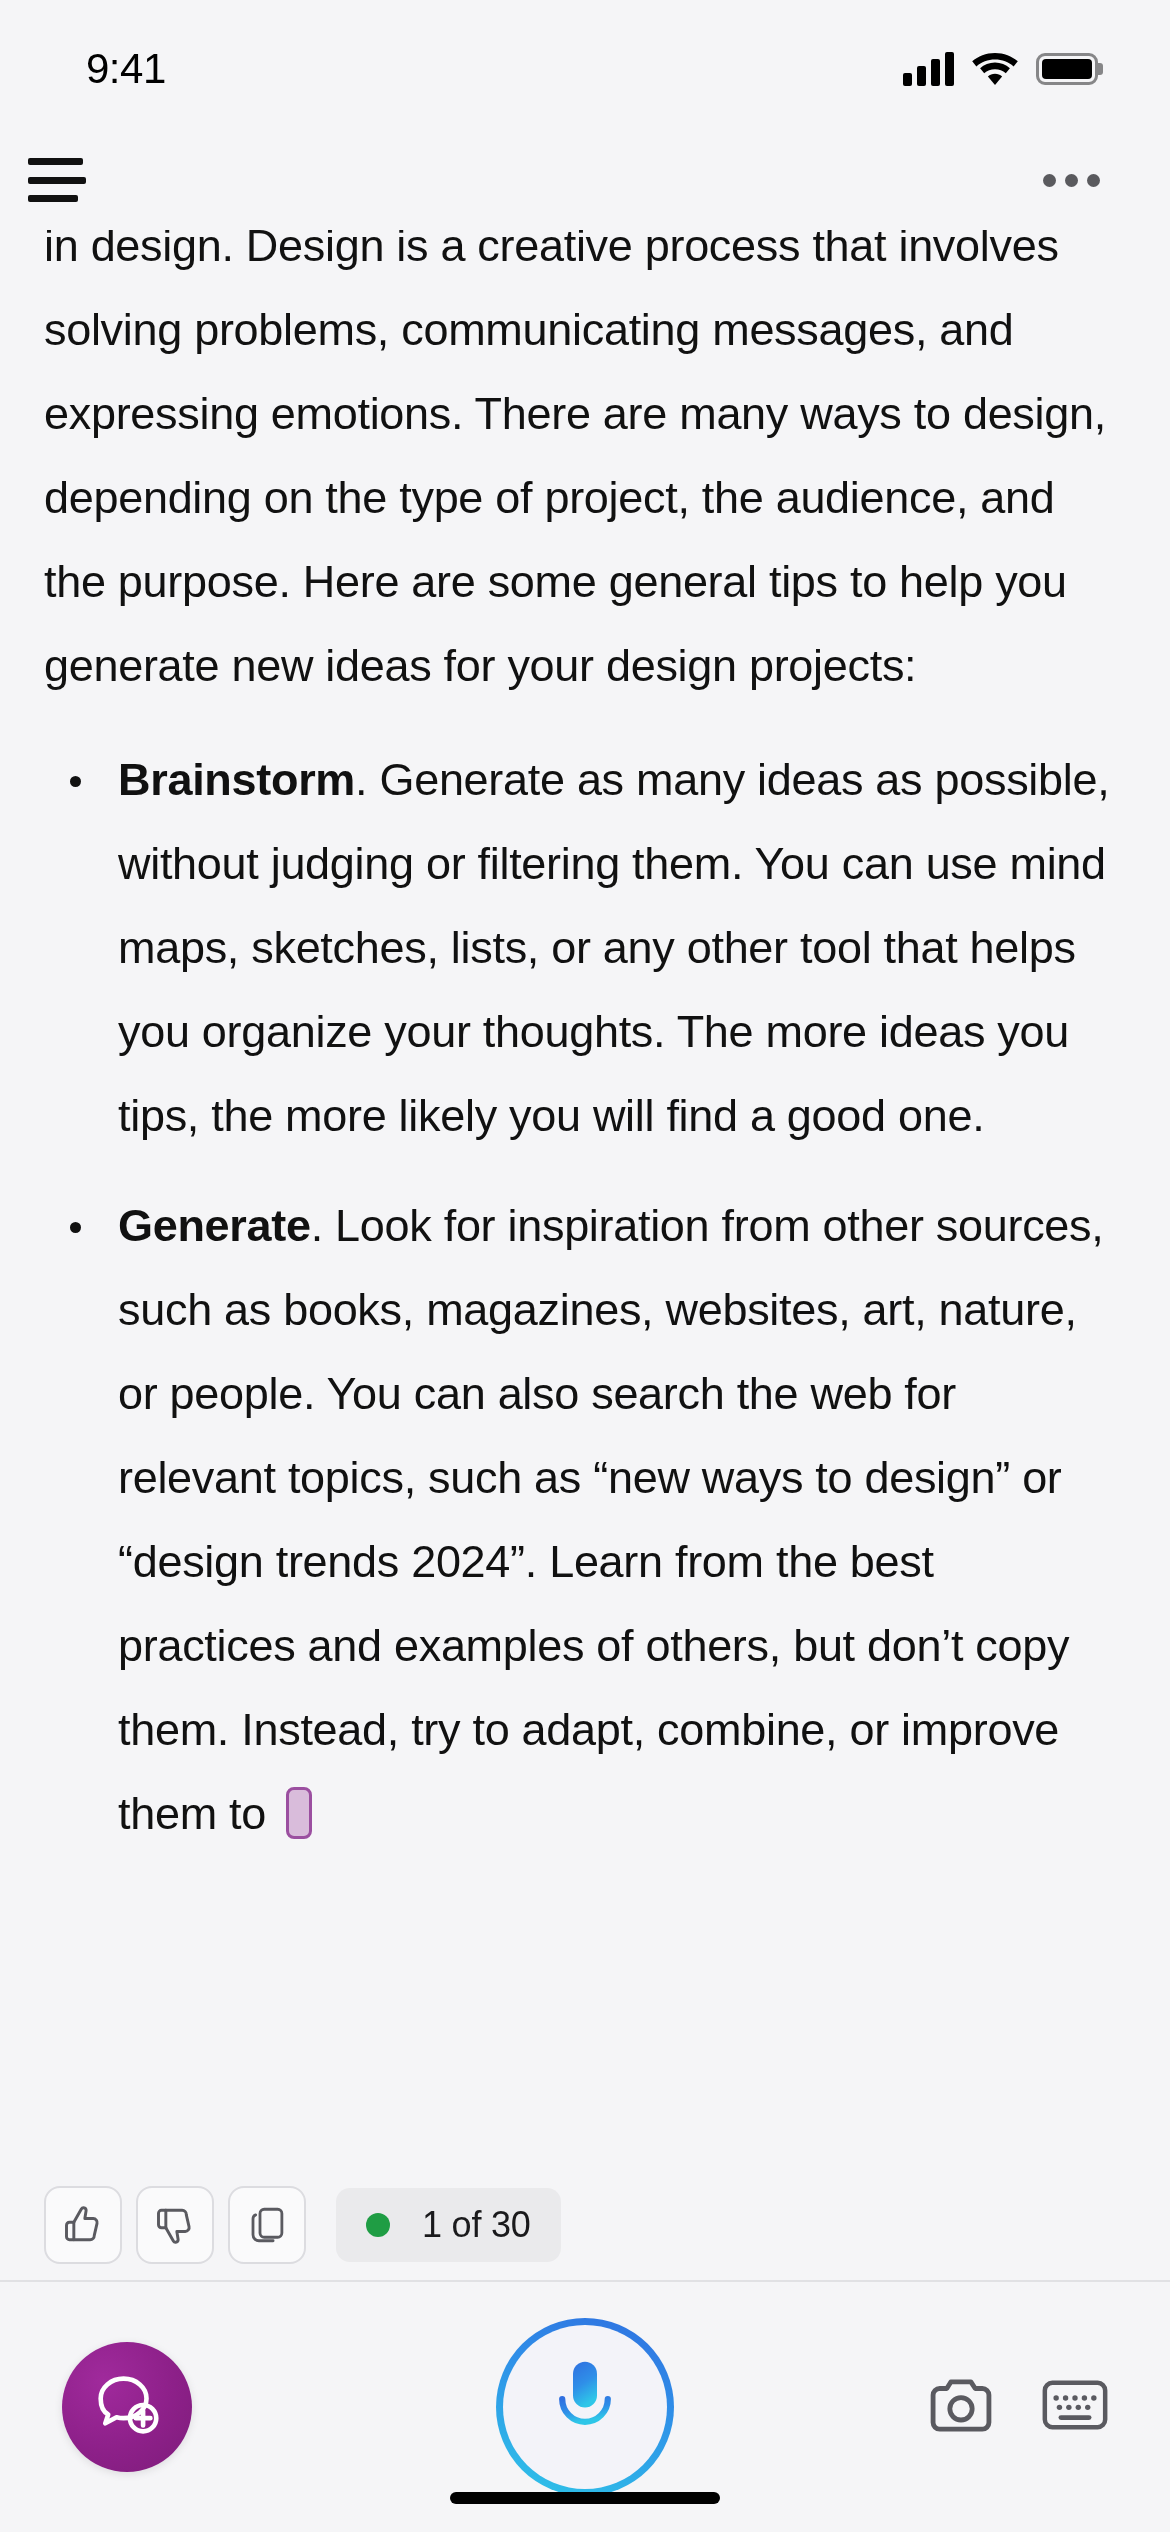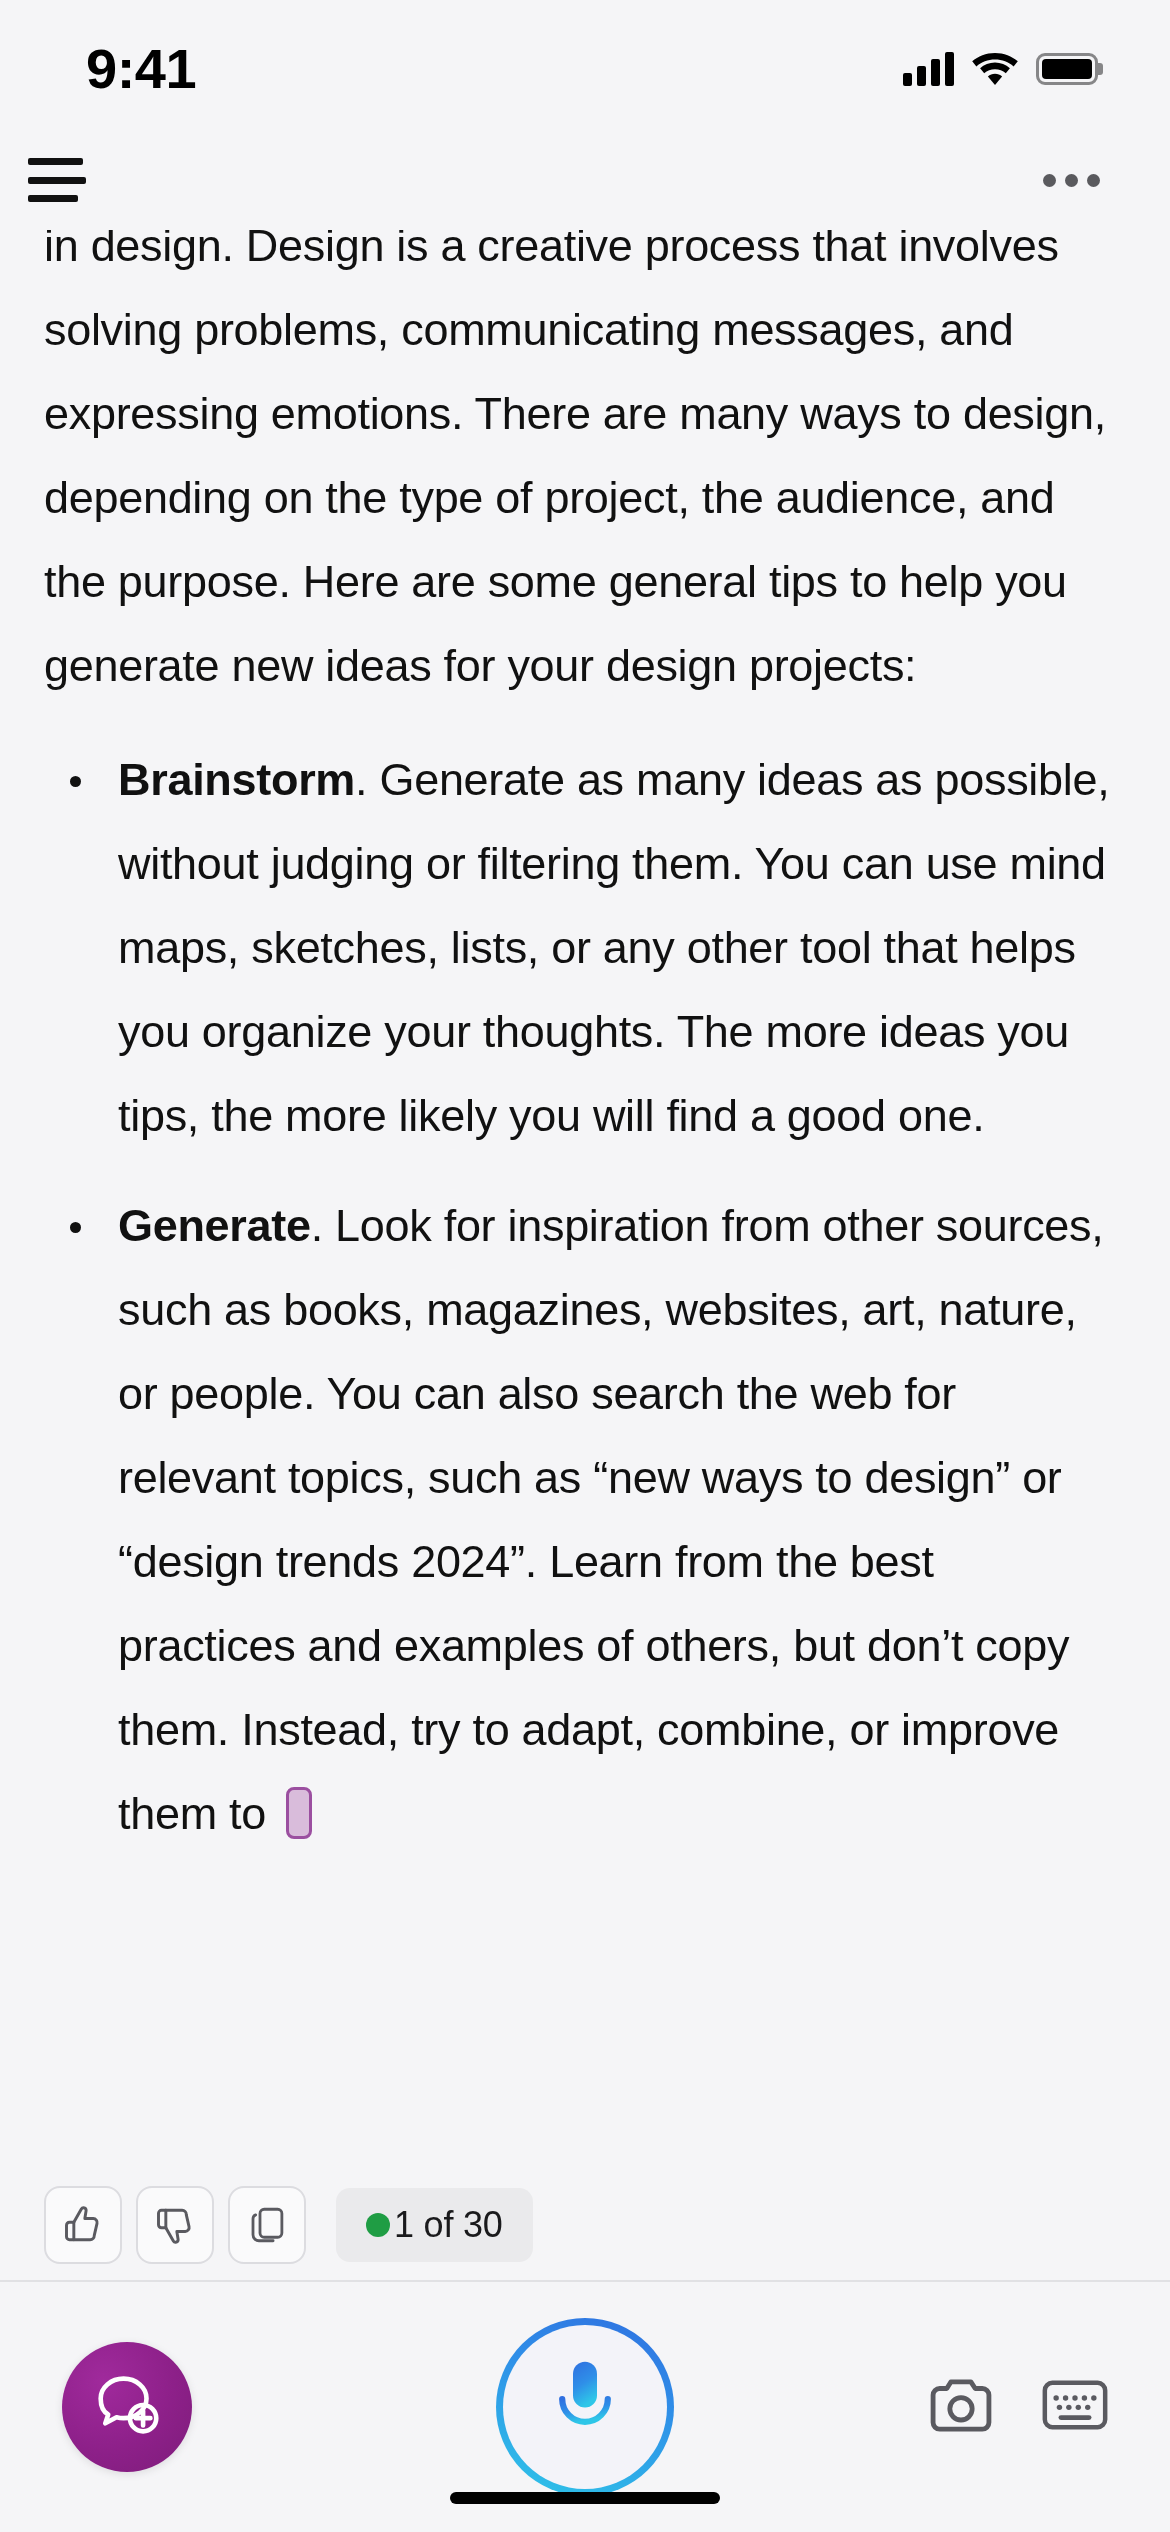--- a/index.html
+++ b/index.html
@@ -27,22 +27,22 @@
   .status-bar {
     height: 130px;
     flex: 0 0 130px;
     display: flex;
     align-items: center;
     justify-content: space-between;
     padding: 0 72px 0 86px;
     position: relative;
   }
   .status-time {
-    font-size: 56px;
-    font-weight: 700;
+    font-size: 42px;
+    font-weight: 400;
     letter-spacing: -0.5px;
     line-height: 1;
     padding-top: 8px;
   }
   .status-right {
     display: flex;
     align-items: center;
     gap: 18px;
     padding-top: 8px;
   }
@@ -183,21 +183,21 @@
     cursor: pointer;
   }
   .fb-btn svg { display: block; }
   .page-badge {
     margin-left: 16px;
     background: #eaeaec;
     border-radius: 14px;
     height: 74px;
     display: flex;
     align-items: center;
-    gap: 4px;
+    gap: 32px;
     padding: 0 30px;
   }
   .page-badge .dot {
     width: 24px; height: 24px;
     border-radius: 50%;
     background: #1f9d44;
     display: block;
   }
   .page-badge .label {
     font-size: 36px;

